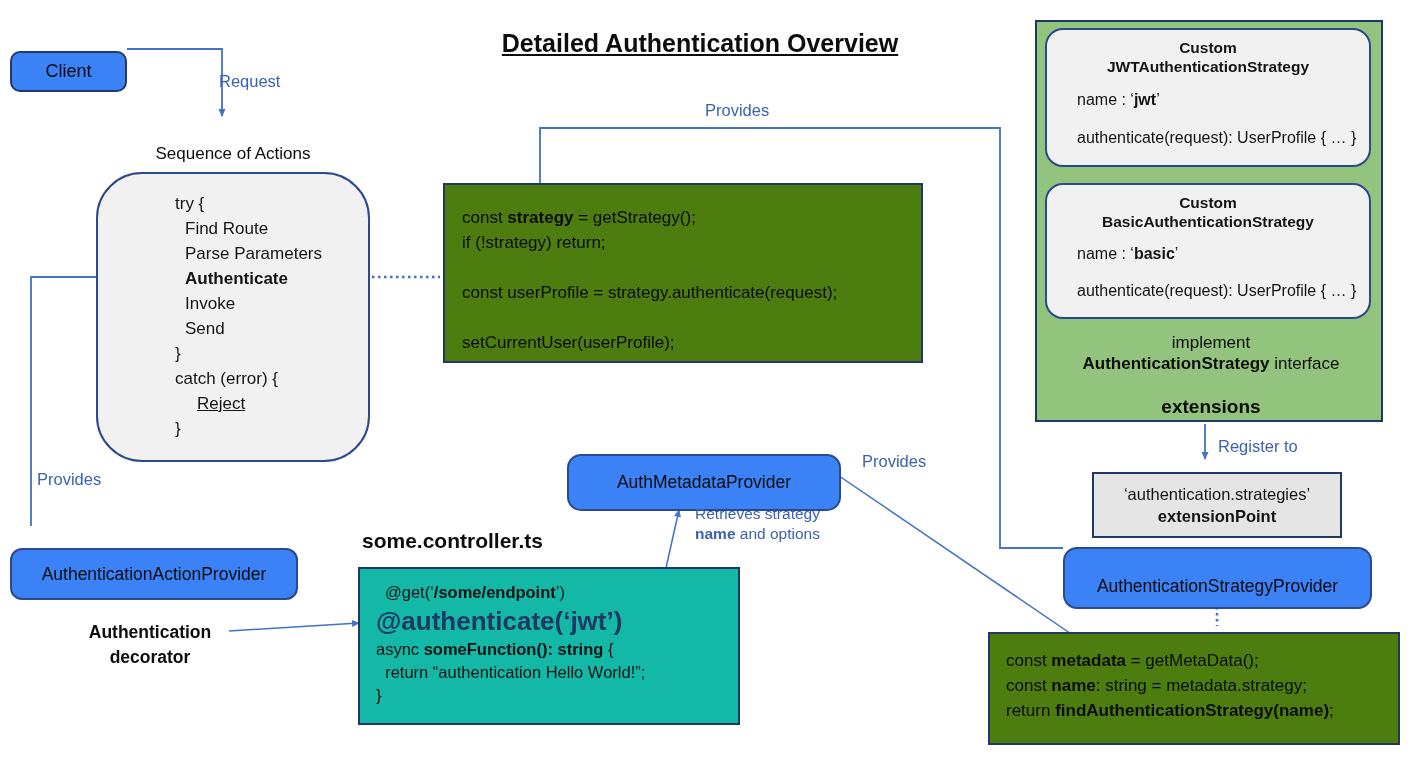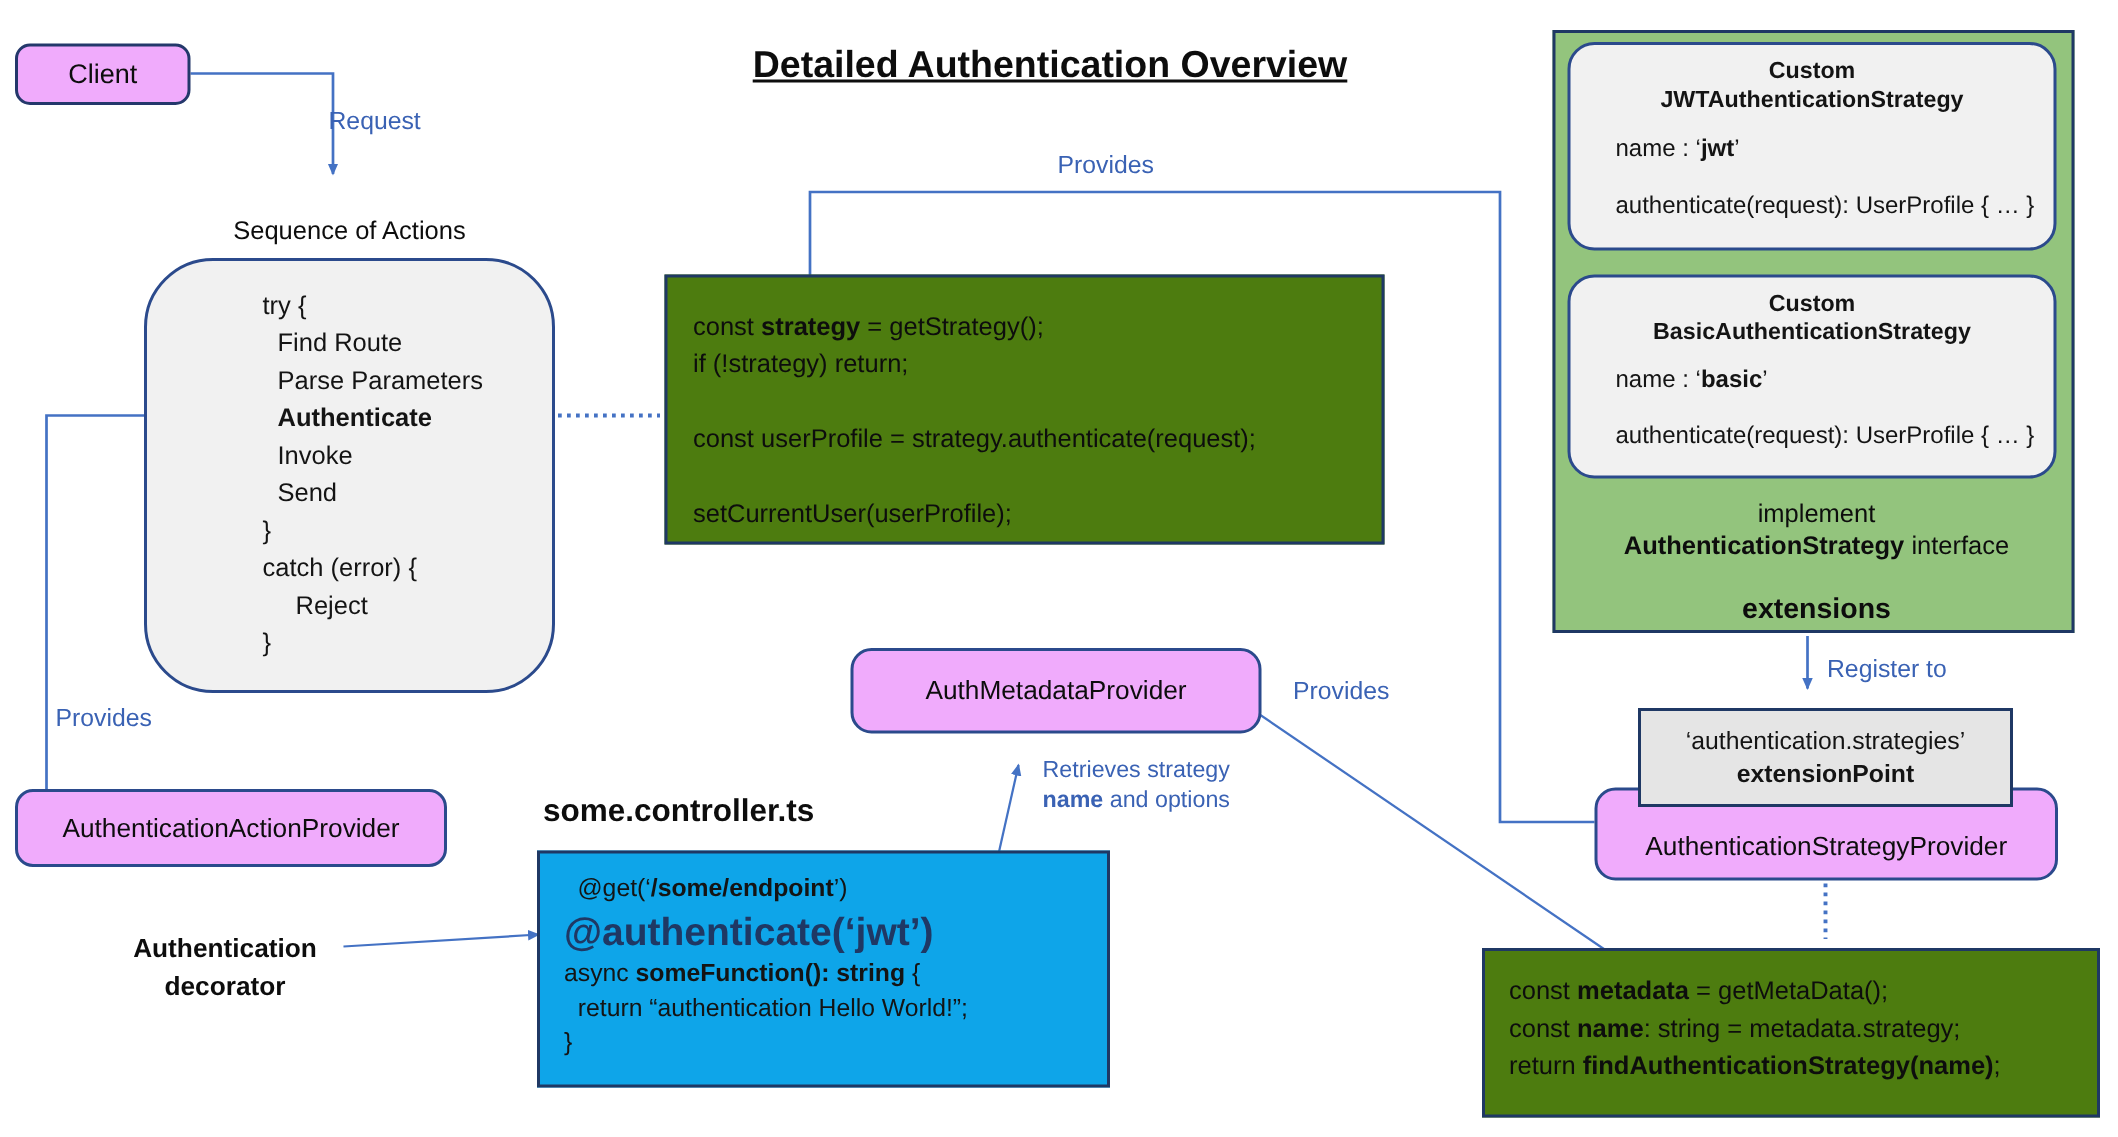--- a/index.html
+++ b/index.html
@@ -5,48 +5,48 @@
   html,body{margin:0;padding:0;background:#fff;font-family:"Liberation Sans",sans-serif;}
   #canvas{position:relative;width:1412px;height:758px;background:#fff;overflow:hidden;color:#141414;}
   .abs{position:absolute;}
   #overlay{position:absolute;left:0;top:0;pointer-events:none;}
 
   .title{font-size:25px;font-weight:bold;color:#0d0d0d;transform:translateX(-50%);white-space:nowrap;text-decoration:underline;}
   .lbl{color:#3A62B4;font-size:16.5px;white-space:nowrap;}
   .lbl-sm{color:#3A62B4;font-size:15.5px;line-height:20px;text-align:center;}
   .blk-lbl{color:#0d0d0d;font-weight:bold;text-align:center;}
 
-  .node{background:#f0abfc;border:2.5px solid #2B4A8C;display:flex;align-items:center;justify-content:center;
-        font-size:17.5px;color:#0d0d0d;box-sizing:border-box;white-space:nowrap;}
+  .node{background:#3b82f6;border:2.5px solid #2B4A8C;display:flex;align-items:center;justify-content:center;
+        font-size:17.5px;color:#0d0d0d;box-sizing:border-box;white-space:nowrap;margin-top:22px;}
   .rounded10{border-radius:10px;}
   .rounded14{border-radius:14px;}
 
   .seq-box{background:#F1F1F1;border:2px solid #2B4A8C;border-radius:46px;box-sizing:border-box;
            padding:17px 0 0 77px;font-size:17px;line-height:25px;}
   .seq-line{white-space:pre;}
   .ind1{padding-left:10px;}
-  .ind2{padding-left:22px;}
+  .ind2{padding-left:22px;text-decoration:underline;}
   .bold{font-weight:bold;}
 
   .codebox{background:#4d7c0f;border:2.5px solid #1F3864;box-sizing:border-box;font-size:17px;color:#0d0d0d;}
   .codebox .cl{white-space:pre;line-height:25px;}
   .gap{height:25px;}
 
   .green-outer{background:#93C47D;border:2.5px solid #1F3864;box-sizing:border-box;}
   .strat-card{position:absolute;background:#F1F1F1;border:2.5px solid #2B4A8C;border-radius:18px;box-sizing:border-box;
               padding-top:8px;font-size:16px;}
   .strat-title{text-align:center;font-weight:bold;font-size:15.5px;line-height:19px;}
   .strat-line{padding-left:30px;white-space:pre;}
 
   .impl-text{text-align:center;font-size:17px;line-height:21px;color:#0d0d0d;}
   .ext-point{background:#e5e5e5;border:2.5px solid #1F3864;box-sizing:border-box;display:flex;flex-direction:column;
              align-items:center;justify-content:center;font-size:16.5px;line-height:22px;z-index:3;}
 
   .ctrl-title{font-size:21px;font-weight:bold;color:#0d0d0d;white-space:nowrap;}
-  .ctrl-box{background:#0ea5e9;border:2.5px solid #1F3864;box-sizing:border-box;padding:12px 0 0 16px;font-size:16.5px;}
+  .ctrl-box{background:#14b8a6;border:2.5px solid #1F3864;box-sizing:border-box;padding:12px 0 0 16px;font-size:16.5px;}
   .ctrl-box .cl{white-space:pre;line-height:23px;}
   .auth-dec{font-size:26px;font-weight:bold;color:#1F3864;line-height:34px;white-space:pre;}
 
   .z2{z-index:2;}
 </style>
 </head>
 <body>
 
 <div id="canvas">
 

